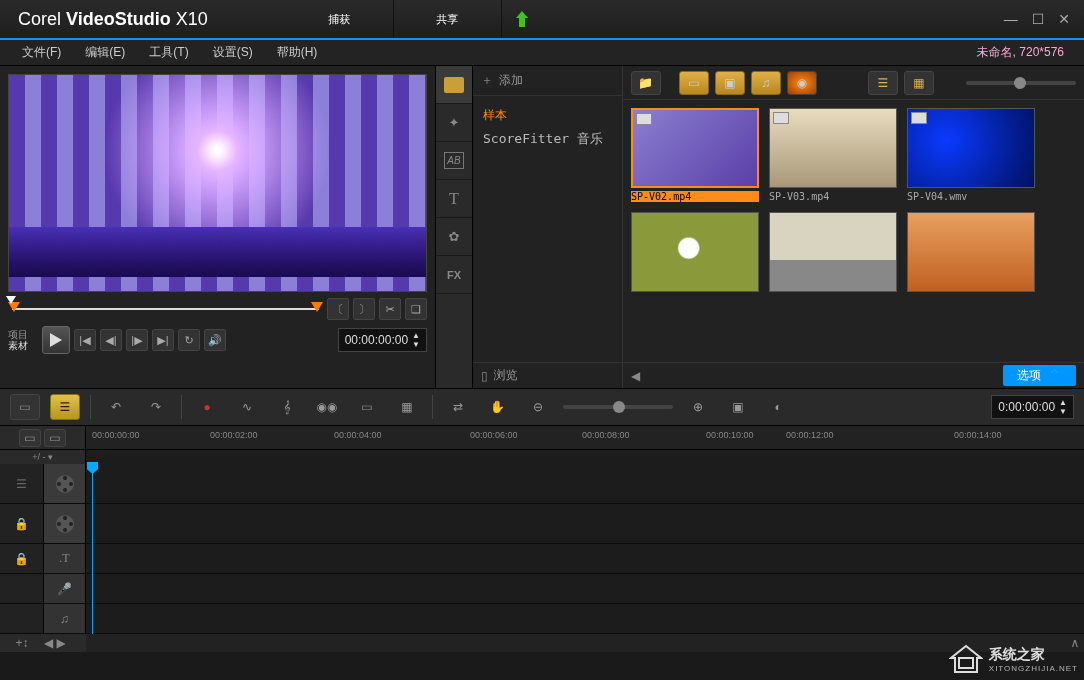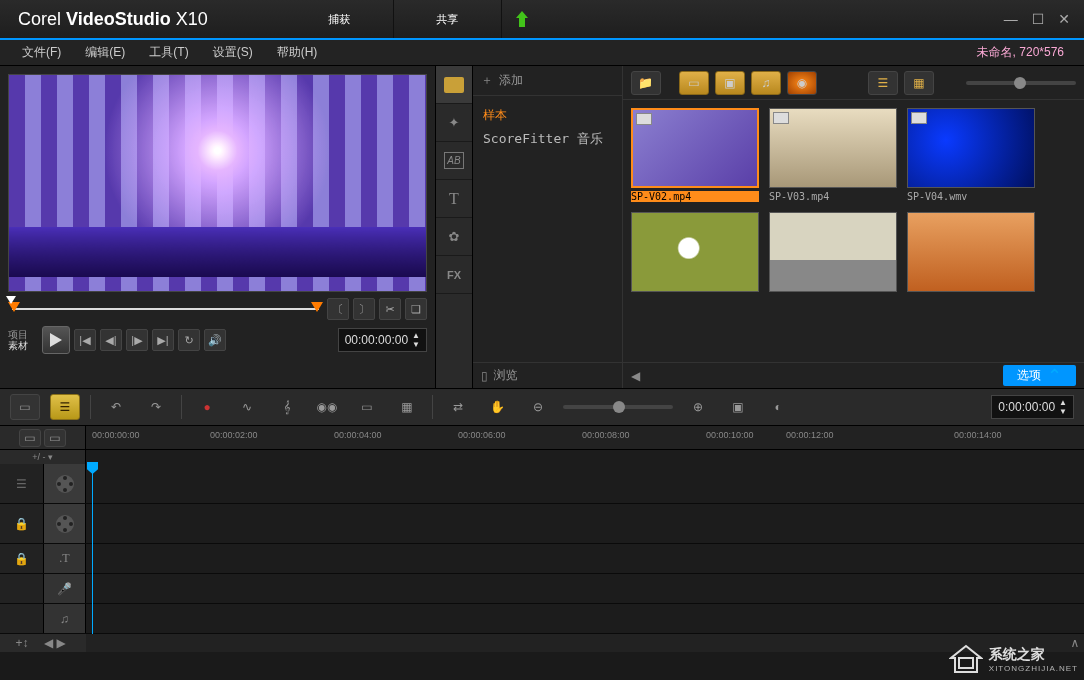--- a/index.html
+++ b/index.html
@@ -339,21 +339,21 @@
 <div class="timeline" style="position:relative;">
   <div class="ruler-row">
     <div class="track-header" style="gap:3px;">
       <div class="tl-btn" style="width:22px;height:18px;">▭</div>
       <div class="tl-btn" style="width:22px;height:18px;">▭</div>
     </div>
     <div class="ruler">
       <div class="ruler-mark" style="left:6px">00:00:00:00</div>
       <div class="ruler-mark" style="left:124px">00:00:02:00</div>
       <div class="ruler-mark" style="left:248px">00:00:04:00</div>
-      <div class="ruler-mark" style="left:372px">00:00:06:00</div>
+      <div class="ruler-mark" style="left:384px">00:00:06:00</div>
       <div class="ruler-mark" style="left:496px">00:00:08:00</div>
       <div class="ruler-mark" style="left:620px">00:00:10:00</div>
       <div class="ruler-mark" style="left:700px">00:00:12:00</div>
       <div class="ruler-mark" style="left:868px">00:00:14:00</div>
     </div>
   </div>
   <div class="plus-row">
       <div class="plus-cell">+/ - ▾</div>
       <div style="flex:1;background:#1c1c1c;"></div>
     </div>

